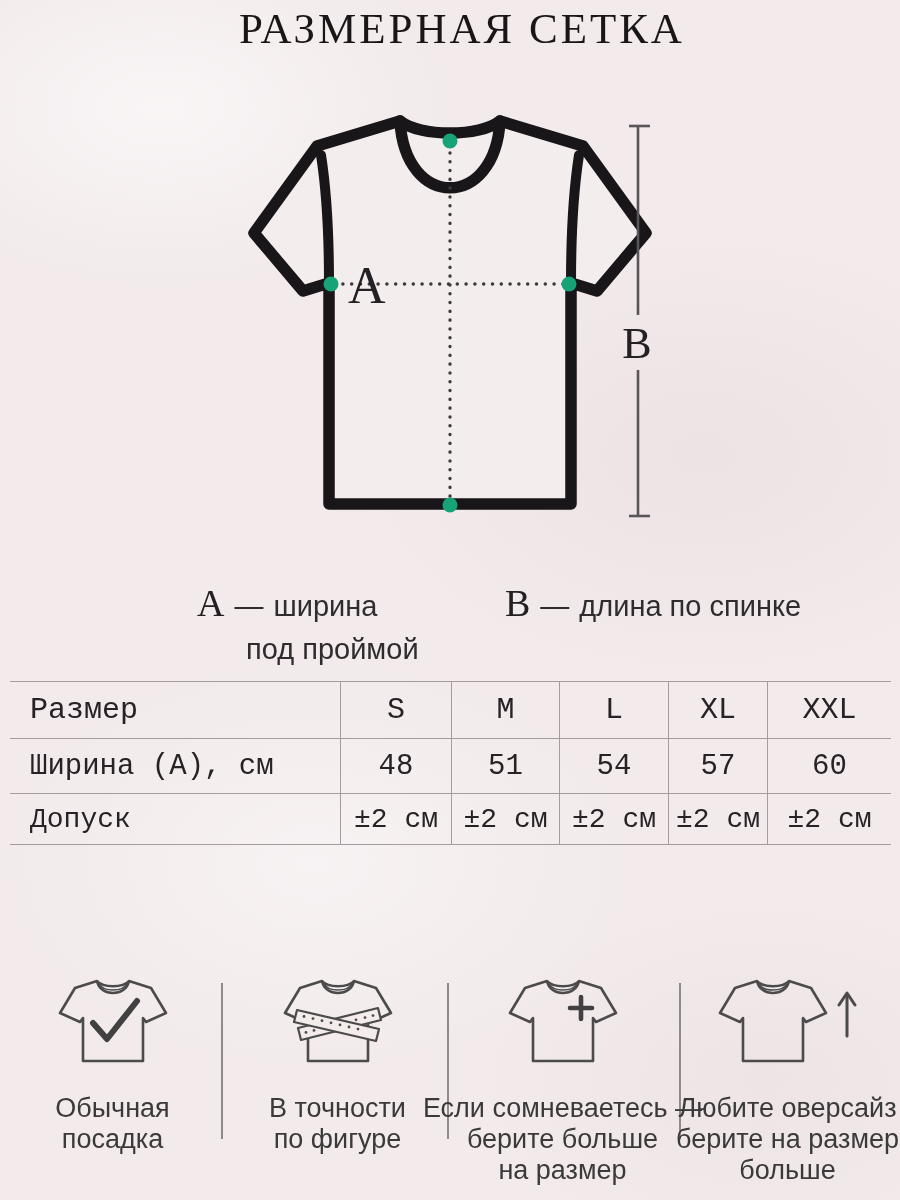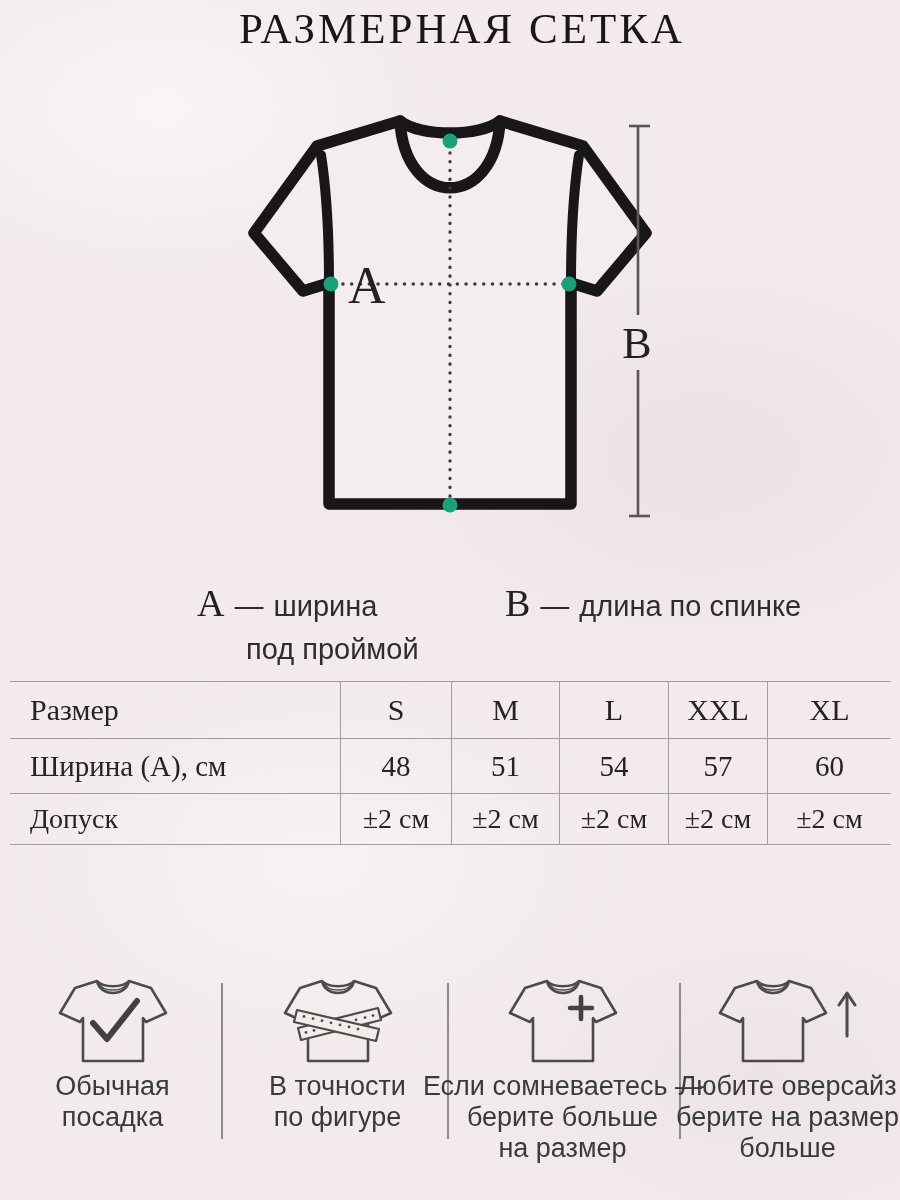--- a/index.html
+++ b/index.html
@@ -29,37 +29,37 @@
   .legend-b { position:absolute; top:577px; left:505px; }
   .legend-row { display:flex; align-items:baseline; }
   .legend-letter { font-family:"Liberation Serif", serif; font-size:38px; color:#232023; }
   .legend-dash { font-size:29px; color:#2e2c2e; margin:0 10px; }
   .legend-text { font-size:29px; color:#2e2c2e;margin-top:13px; }
   .legend-line2 { margin-left:49px; margin-top:8px; font-size:29px; color:#2e2c2e; }
 
   
   .size-table {
     position:absolute; top:681px; left:10px; width:881px;
-    font-family:Liberation Serif, serif; font-size:29px; color:#262225;
+    font-family:Liberation Mono, monospace; font-size:29px; color:#262225;
     border-top:1.5px solid #a59c9e;
   }
   .t-row { display:grid; grid-template-columns:330px 111px 108px 109px 99px 124px; border-bottom:1.5px solid #a59c9e; }
   .t-row > div { display:flex; align-items:center; justify-content:center; }
   .t-row > div:first-child { justify-content:flex-start; padding-left:20px; }
   .t-row > div + div { border-left:1.5px solid #a59c9e; }
   .t-row.header { height:56px; font-size:30px; }
   .t-row.r1 { height:58px; }
   .t-row.r2 { height:54px; }
   .t-row.r3 { height:50px; font-size:28px; }
 
   
   .tips { position:absolute; top:963px; left:0; width:900px; display:grid; grid-template-columns:repeat(4,225px); }
   .tip { display:flex; flex-direction:column; align-items:center; }
   .tip .icon-box { height:108px; display:flex; align-items:flex-end; justify-content:center; }
-  .tip .caption { margin-top:0; font-size:27px; line-height:31px; color:#3a3a3a; text-align:center; white-space:nowrap; }
+  .tip .caption { margin-top:22px; font-size:27px; line-height:31px; color:#3a3a3a; text-align:center; white-space:nowrap; }
   .tip-divider { position:absolute; top:983px; width:2px; height:156px; background:#8f8a8c; }
   .divider-1 { left:221px; } .divider-2 { left:447px; } .divider-3 { left:679px; }
 </style>
 </head>
 <body>
 
 <div class="page">
 
   <div class="page-title">РАЗМЕРНАЯ СЕТКА</div>
 
@@ -109,22 +109,22 @@
       <span class="legend-text">длина по спинке</span>
     </div>
   </div>
 
   <div class="size-table">
     <div class="t-row header">
       <div>Размер</div>
       <div>S</div>
       <div>M</div>
       <div>L</div>
+      <div>XL</div>
       <div>XXL</div>
-      <div>XL</div>
     </div>
     <div class="t-row r2">
       <div>Ширина (А), см</div>
       <div>48</div>
       <div>51</div>
       <div>54</div>
       <div>57</div>
       <div>60</div>
     </div>
     <div class="t-row r3">

